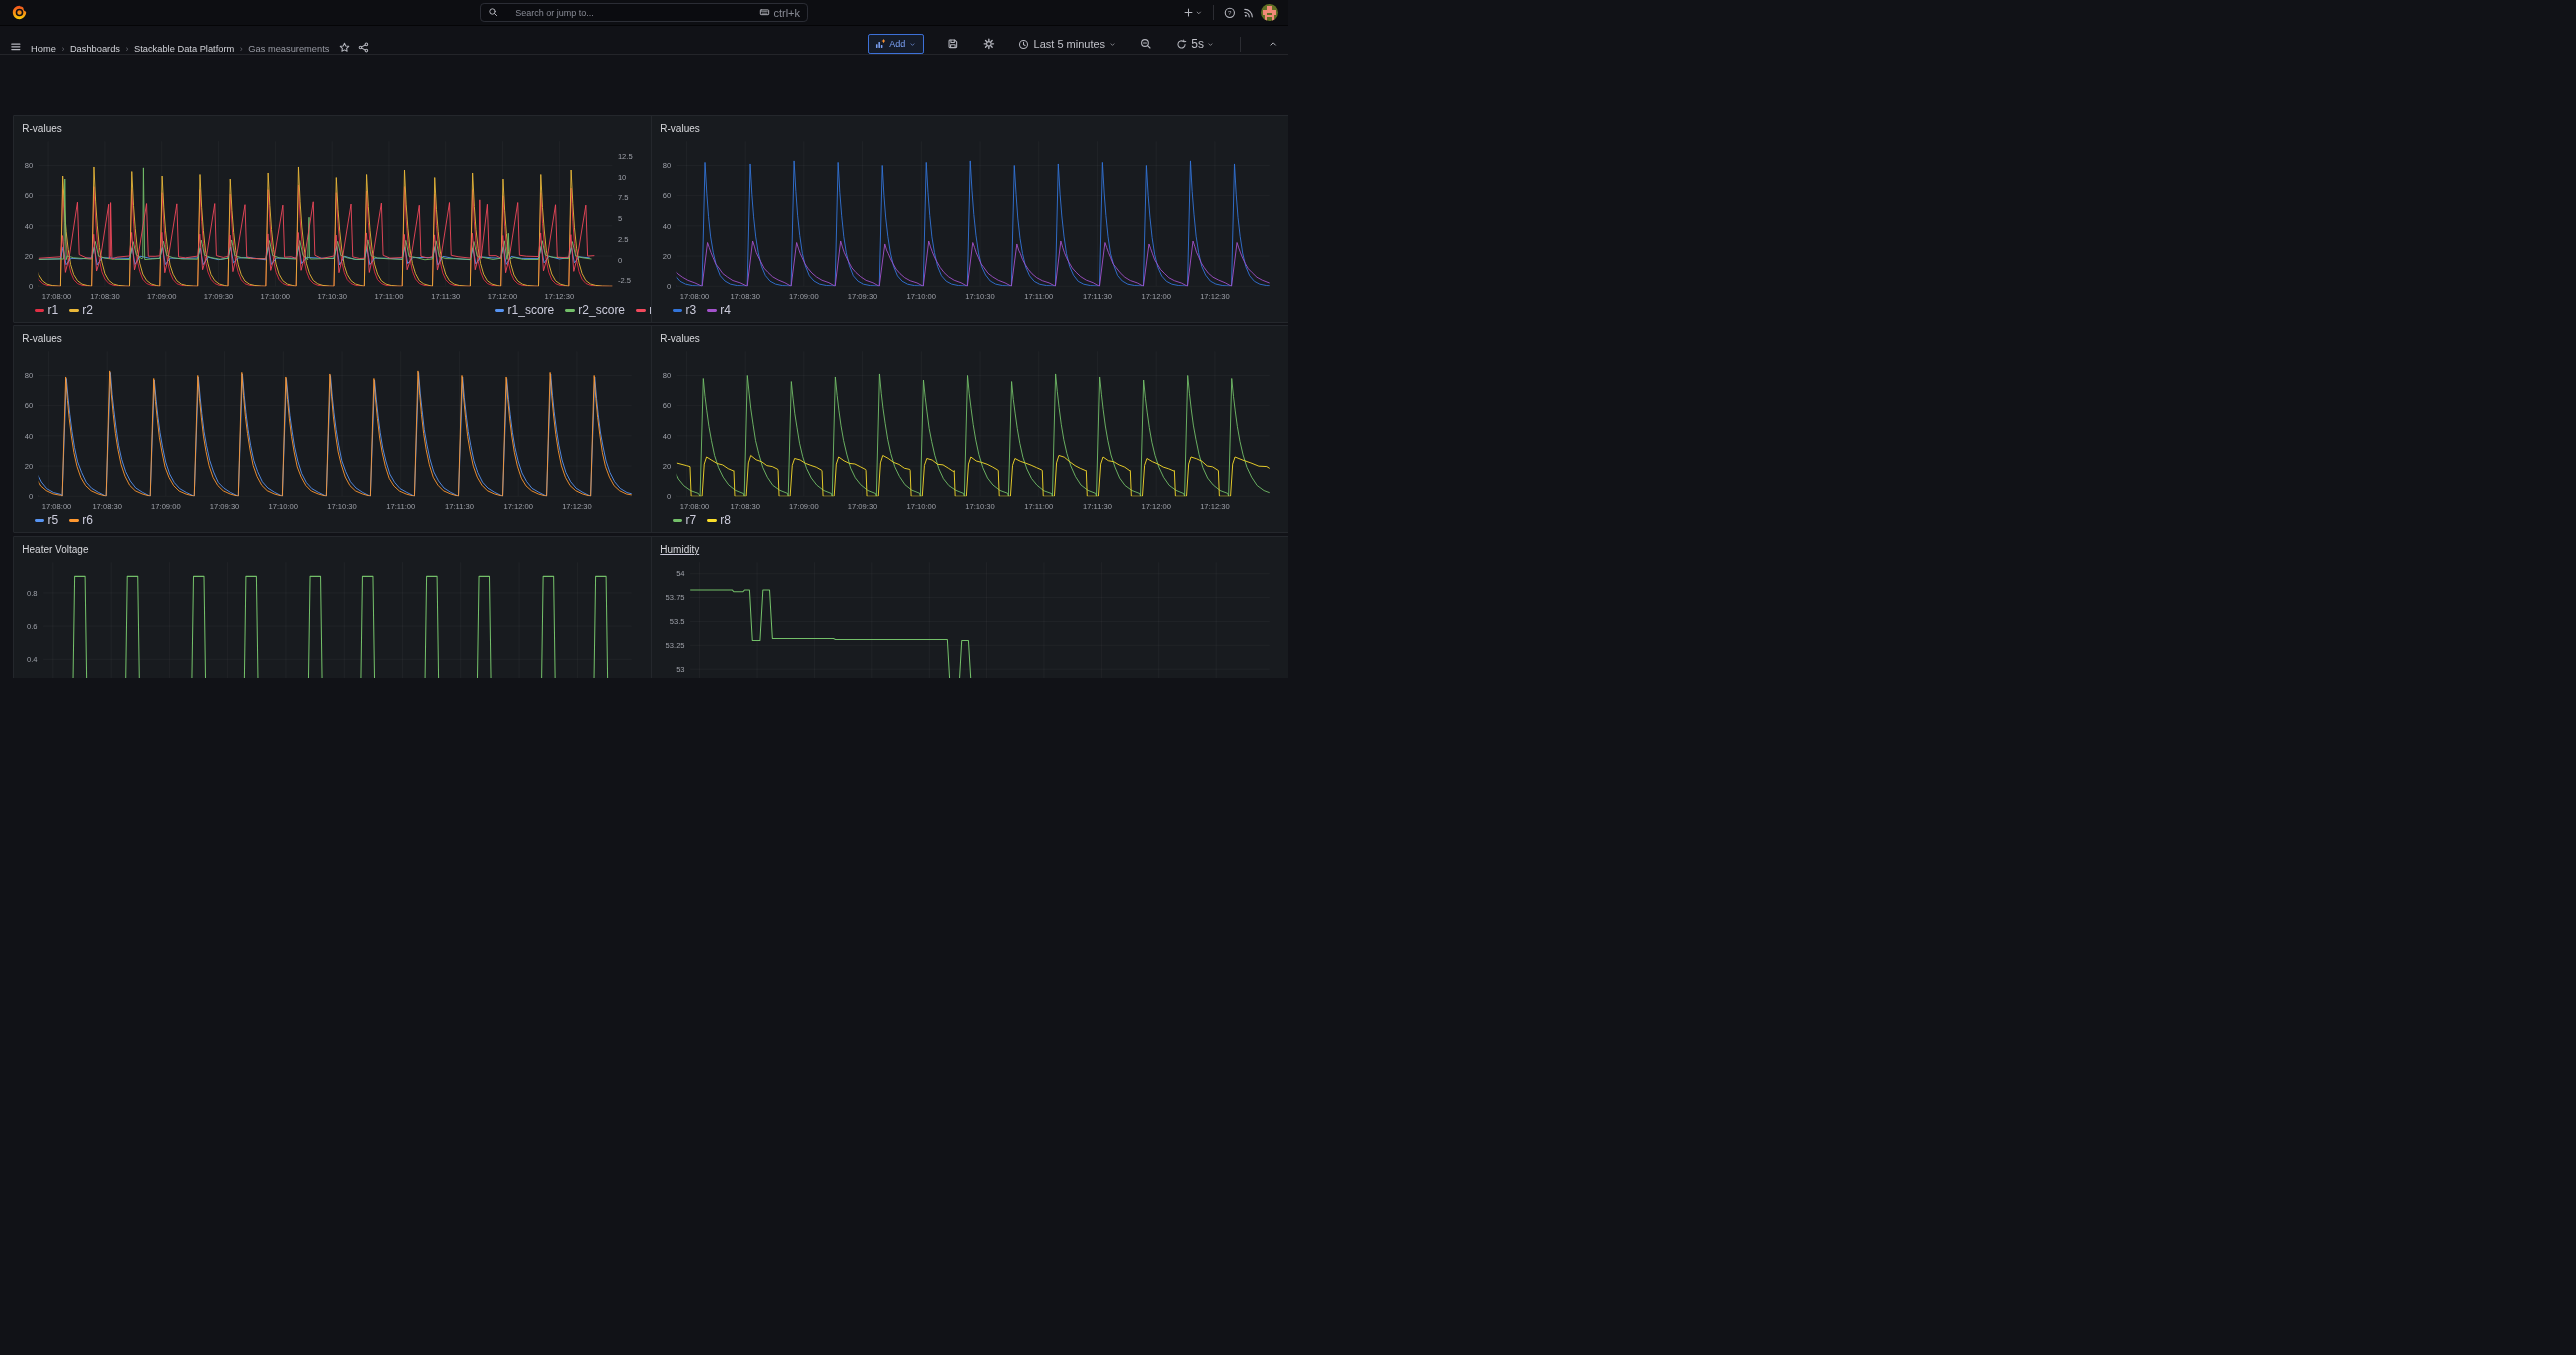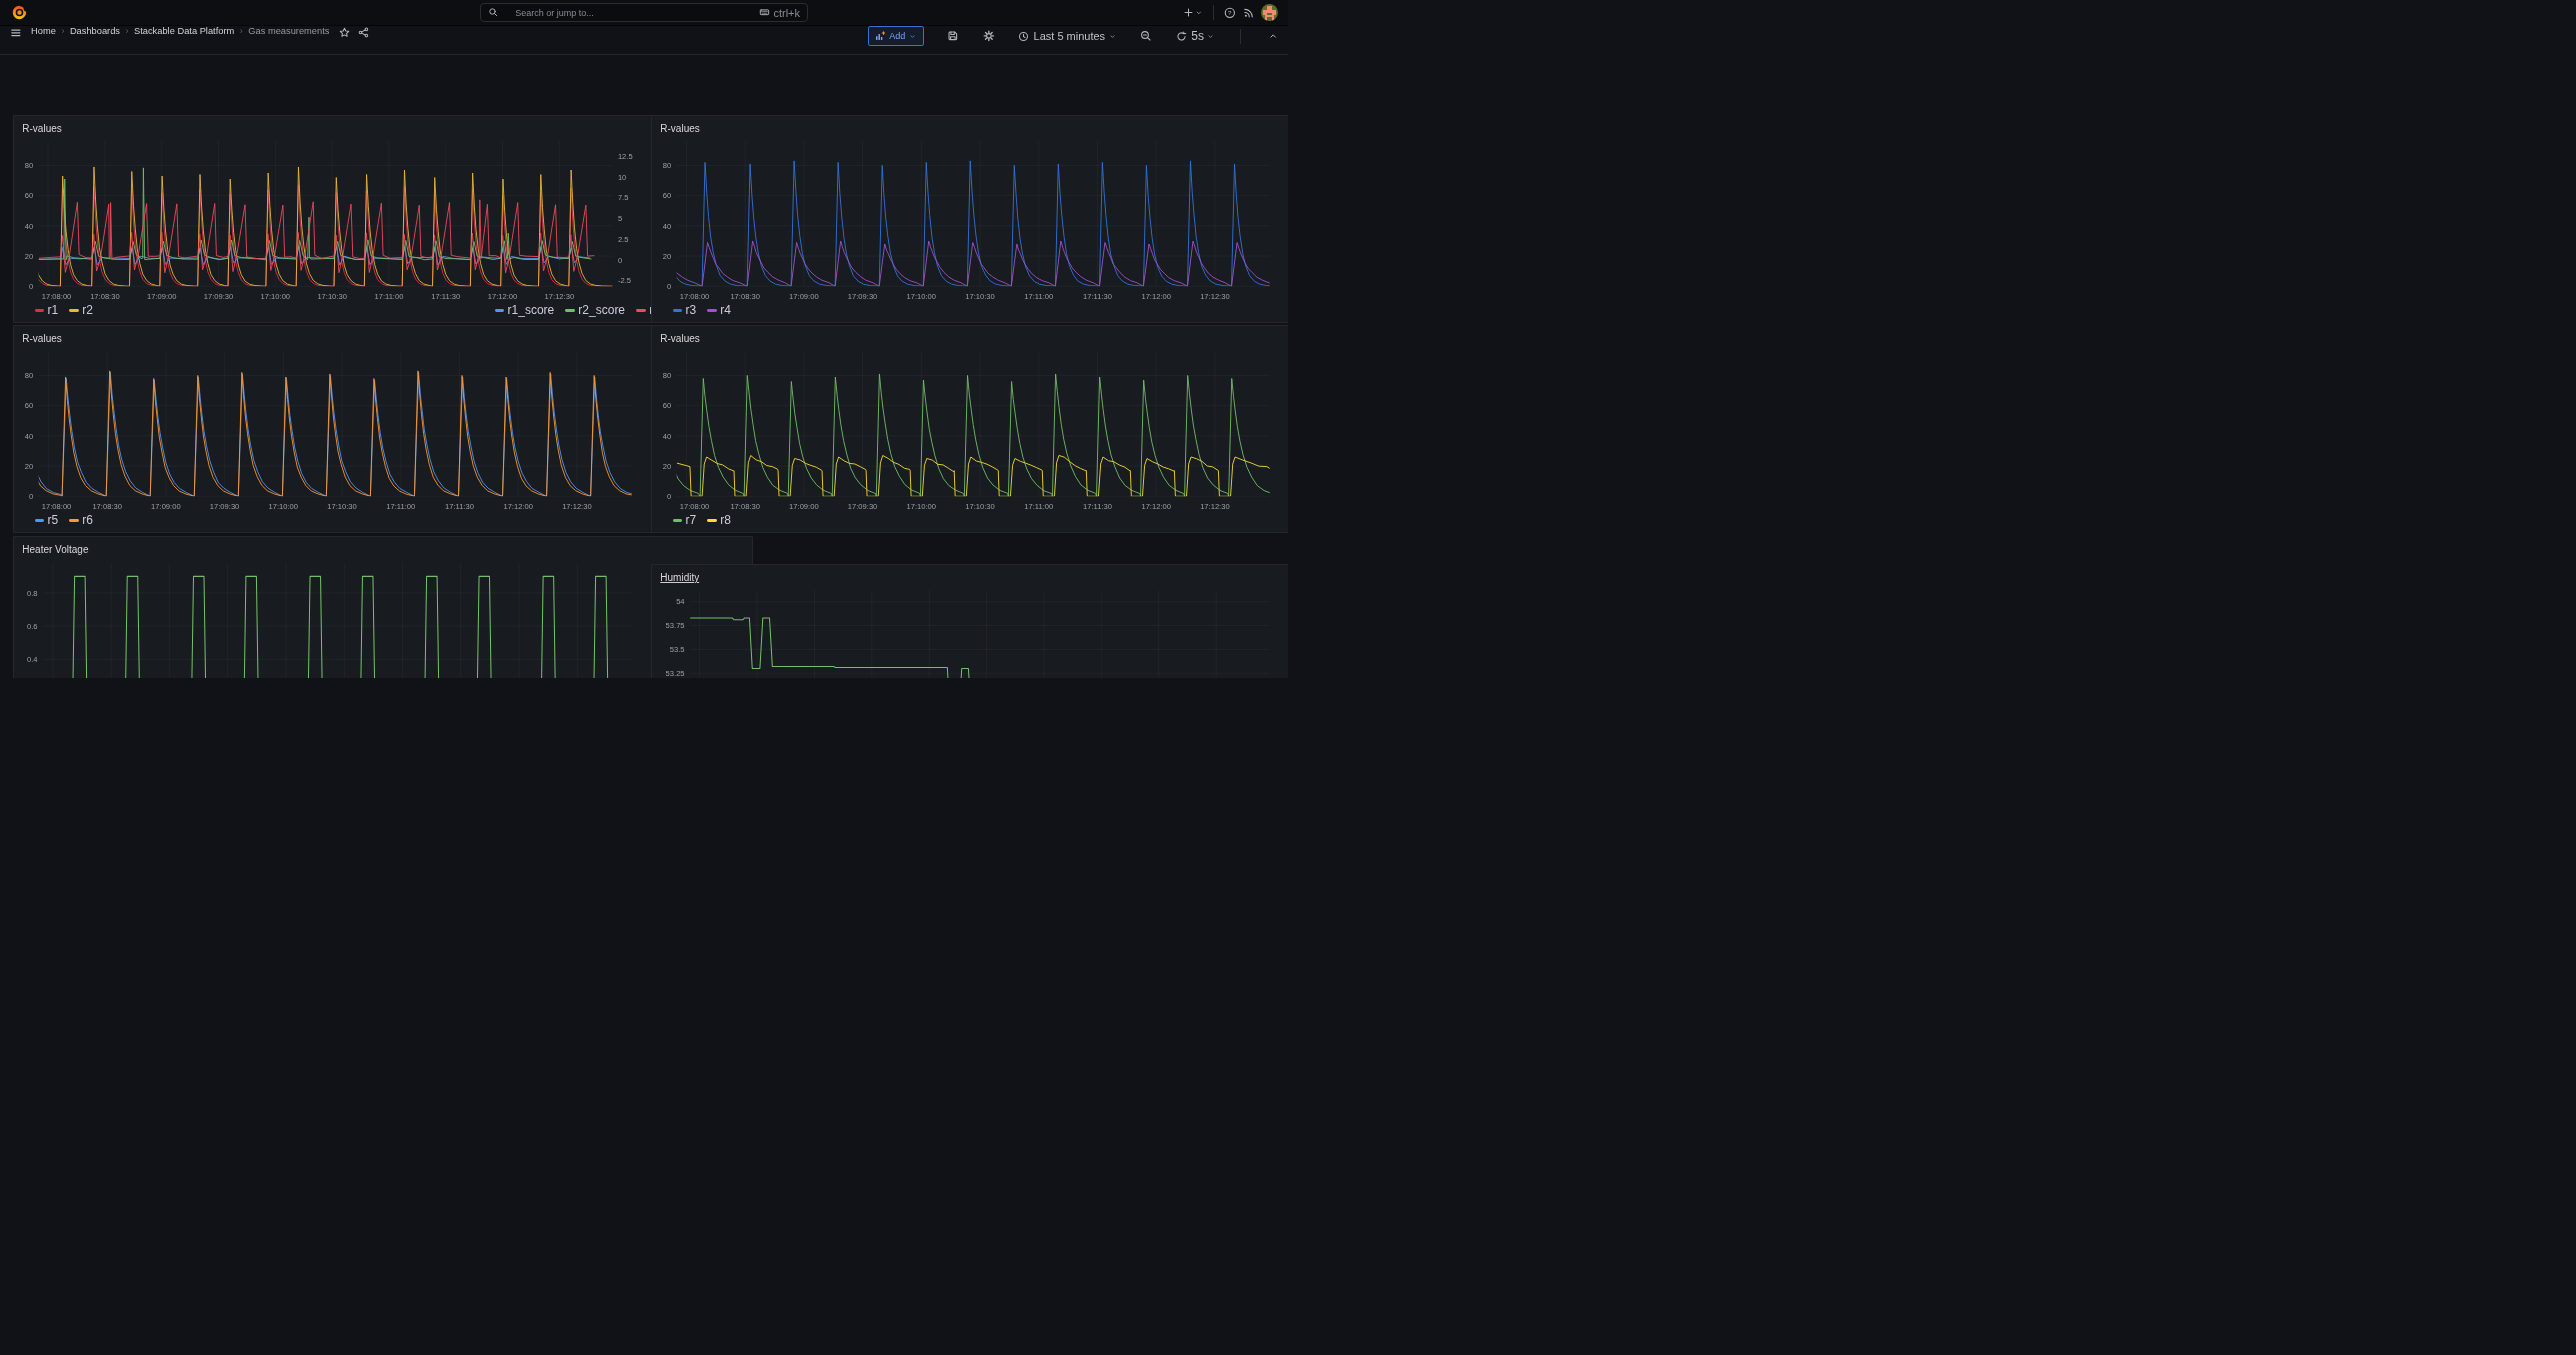--- a/index.html
+++ b/index.html
@@ -22,21 +22,21 @@
     background:#0b0c10;border:0.7px solid #2b2d35;border-radius:4.1px;
     display:flex;align-items:center;gap:17px;padding:0 7px;color:#888b95;cursor:text}
   .searchbox .ph{flex:1;font-size:9px}
   .kbd{display:flex;align-items:flex-start;gap:3.4px;color:#888b95;font-size:11px}
   .tb-right{margin-left:auto;display:flex;align-items:center;gap:4.8px}
   .divider-v{width:0.7px;height:15px;background:#2c2d33;margin:0 4.1px}
   .avatar{width:17px;height:17px;border-radius:50%;overflow:hidden;cursor:pointer}
   .plusgrp{display:flex;align-items:center;gap:1.4px;cursor:pointer}
 
   
-  .toolbar{height:28px;display:flex;align-items:flex-start;gap:5.5px;padding:0 8.3px;
+  .toolbar{height:28px;display:flex;align-items:flex-end;gap:5.5px;padding:0 8.3px;
     background:#111217;border-bottom:0.7px solid rgba(204,204,220,0.10)}
   .breadcrumb{display:flex;align-items:center;gap:5.5px;font-size:9.3px;margin-left:2.8px}
   .crumb{color:#d2d3d9;cursor:pointer;white-space:nowrap}
   .crumb.current{color:#989aa3;cursor:default}
   .sep{color:#63656e;font-size:9px}
   .tb-actions{margin-left:auto;display:flex;align-items:center;gap:22px}
   .add-btn{display:flex;align-items:center;gap:4.1px;height:18px;padding:0 6.2px;
     border:0.7px solid #3d71d9;border-radius:2.1px;color:#7ba1f4;
     background:rgba(61,113,217,0.10);font-size:9px;cursor:pointer}
   .tp{display:flex;align-items:center;gap:4.1px;color:#c0c1c8;font-size:11px;cursor:pointer}
@@ -597,21 +597,21 @@
       <div class="legend">
         <div class="lgroup">
           <span class="litem">
             <span class="sw" style="background: rgb(115, 191, 105);"></span>
             <span>heatervoltage</span>
           </span>
         </div>
       </div>
       <div class="resize-handle"></div>
     </div>
-    <div class="panel" style="left: 651px; top: 512px; text-decoration: underline;">
+    <div class="panel" style="left: 651px; top: 484px; text-decoration: underline;">
       <div class="panel-header">
         <span class="panel-title">Humidity</span>
       </div>
       <svg width="620" height="166" viewBox="0 0 898 240" style="font-size:13px">
         <defs>
           <clipPath id="clip5">
             <rect x="46.5" y="6" width="839.5" height="210"></rect>
           </clipPath>
         </defs>
         <g>

